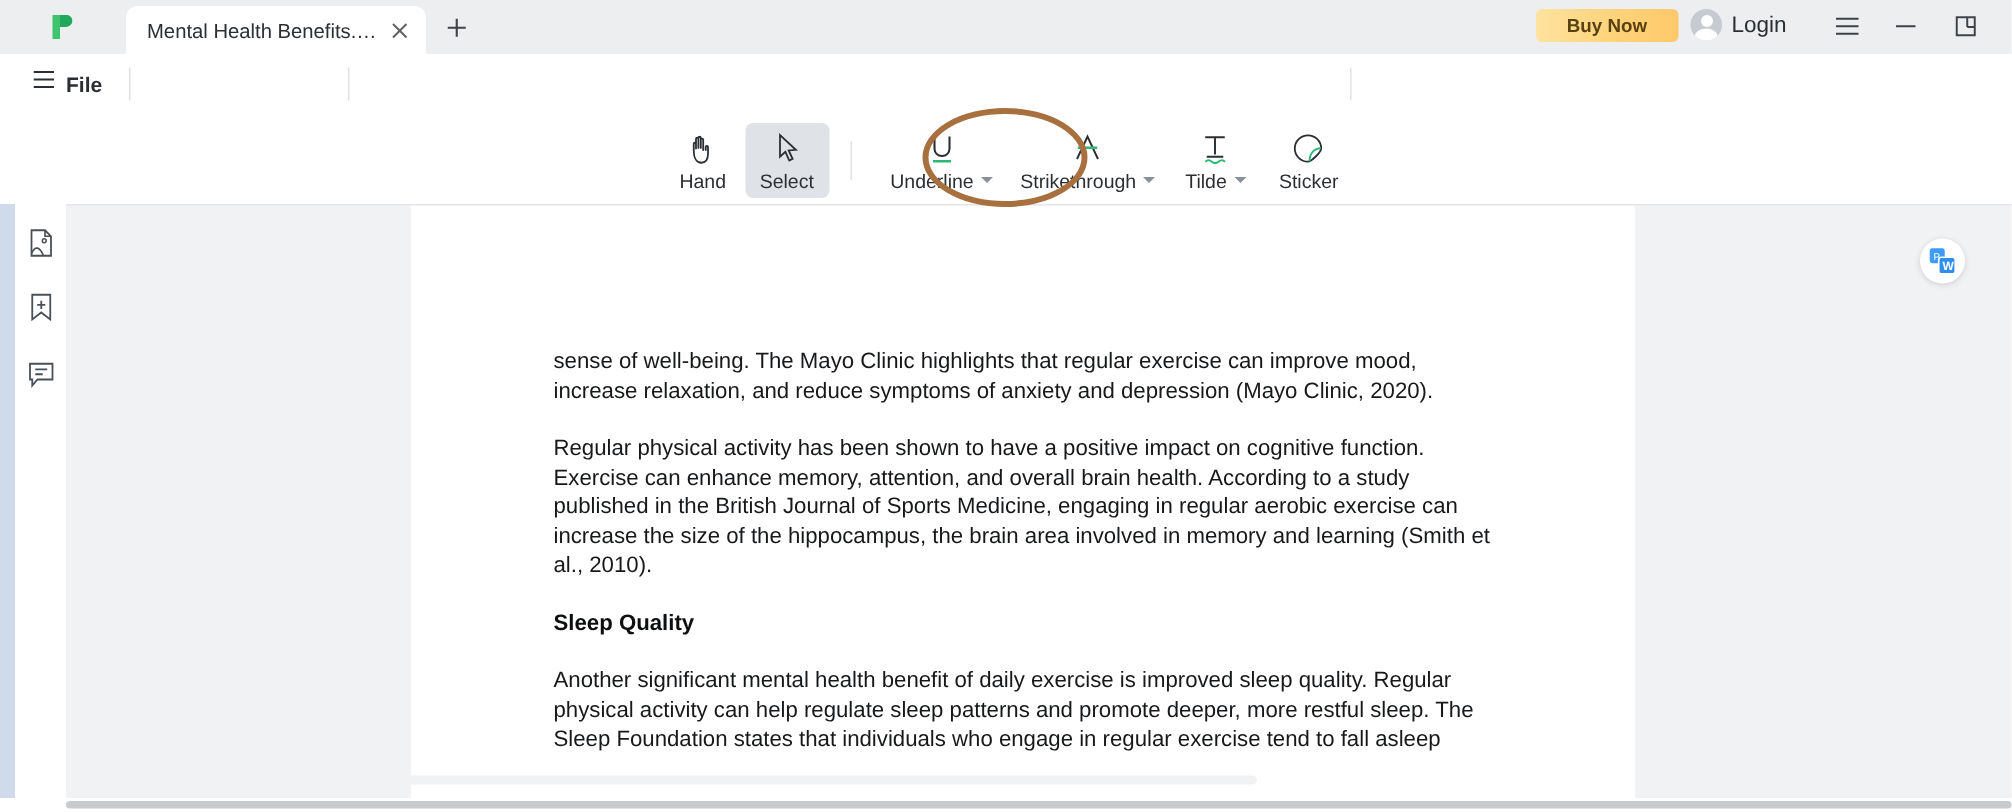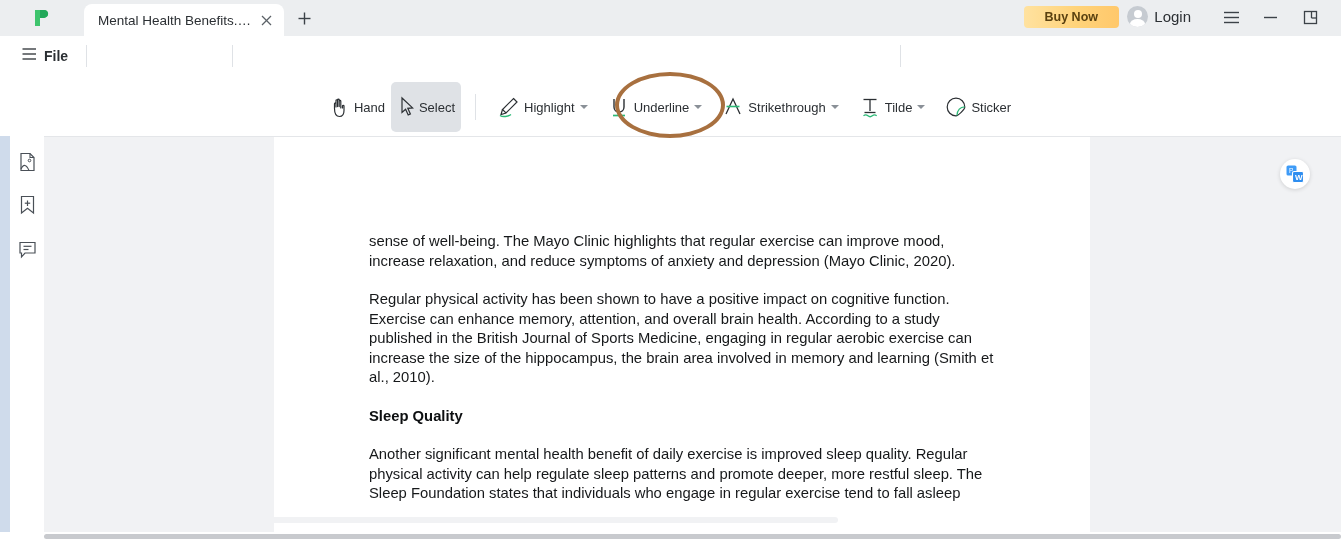--- a/index.html
+++ b/index.html
@@ -127,21 +127,21 @@
   .toolrow {
     position: absolute; left: 0; top: 78px; width: 1341px; height: 58px;
     background: #ffffff;
   }
   .tools {
     position: absolute; left: 0; top: 0; width: 1341px; height: 58px;
     display: flex; align-items: center; justify-content: center; gap: 0px;
   }
   .tool {
     min-width: 56px; height: 50px;
-    display: flex; flex-direction: row; align-items: center;
+    display: flex; flex-direction: column; align-items: center;
     justify-content: center; gap: 2px;
     border-radius: 5px; cursor: pointer;
     padding: 0 6px; position: relative;
   }
   .tool.sel { background: #dfe2e6; text-align: center; }
   .tool-ico { height: 24px; display: flex; align-items: center; justify-content: center; }
   .tool-lbl {
     font-size: 13px; color: #2b2f33; white-space: nowrap;
     display: flex; align-items: center; gap: 5px;
   }
@@ -384,33 +384,20 @@
       <span class="tool-ico">
         <svg width="20" height="24" viewBox="0 0 20 24">
           <path d="M5 3 L5 17.5 L8.6 14.2 L11.2 20 L13.4 18.9 L10.8 13.3 L15.6 12.9 Z" fill="none" stroke="#2b2f33" stroke-width="1.2"></path>
         </svg>
       </span>
       <span class="tool-lbl">Select</span>
     </div>
 
     <div class="tsep"></div>
 
-    <div class="tool">
-      <span class="tool-ico">
-        <svg width="26" height="24" viewBox="0 0 26 24">
-          <path d="M17.5 3.5 L21 7 L10 18 L6.5 14.5 Z" fill="none" stroke="#2b2f33" stroke-width="1.2"></path>
-          <path d="M6.5 14.5 L5 19.5 L10 18" fill="none" stroke="#2b2f33" stroke-width="1.2"></path>
-          <path d="M4 20.5 C7 22.5 12 21.5 15 19.5" fill="none" stroke="#2cb977" stroke-width="1.5"></path>
-        </svg>
-      </span>
-      <span class="tool-lbl">
-        <span>Highlight</span>
-        <span class="caret"></span>
-      </span>
-    </div>
 
     <div class="gap-s"></div>
 
     <div class="tool">
       <span class="tool-ico">
         <svg width="26" height="24" viewBox="0 0 26 24">
           <path d="M8 4 L8 12 C8 15.2 10.3 17 13 17 C15.7 17 18 15.2 18 12 L18 4" fill="none" stroke="#2b2f33" stroke-width="1.4"></path>
           <line x1="7" y1="20.5" x2="19" y2="20.5" stroke="#2cb977" stroke-width="1.7"></line>
         </svg>
       </span>

